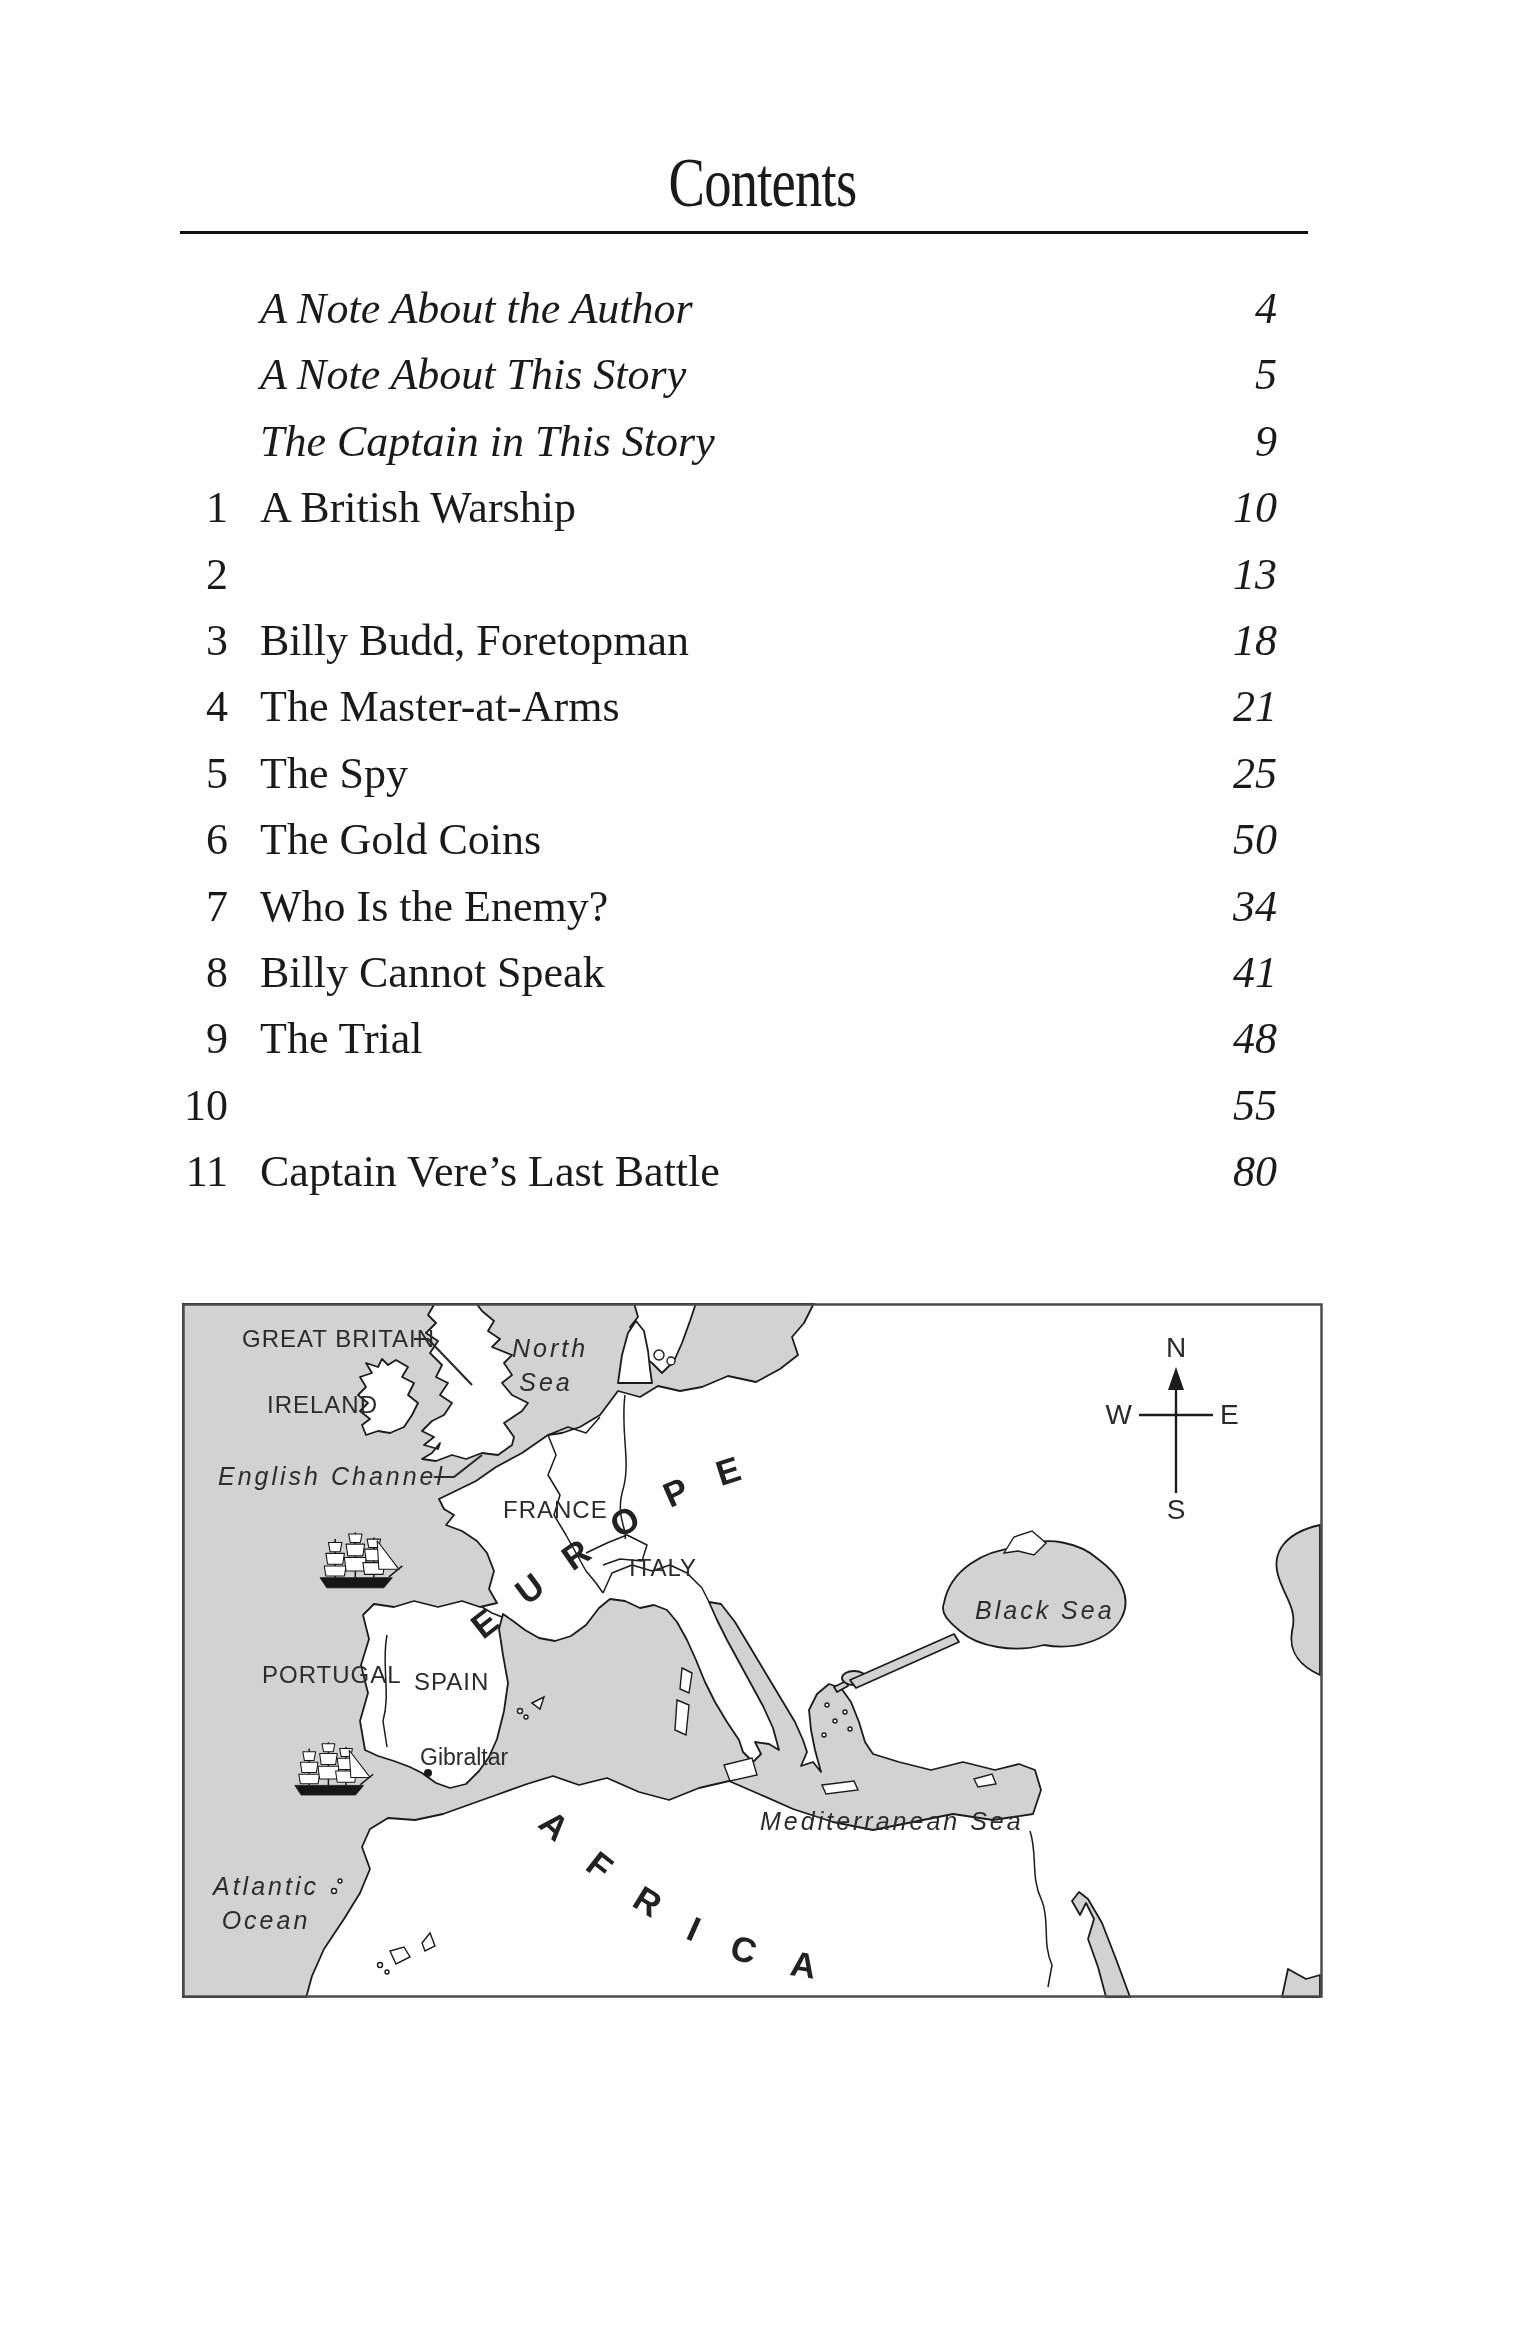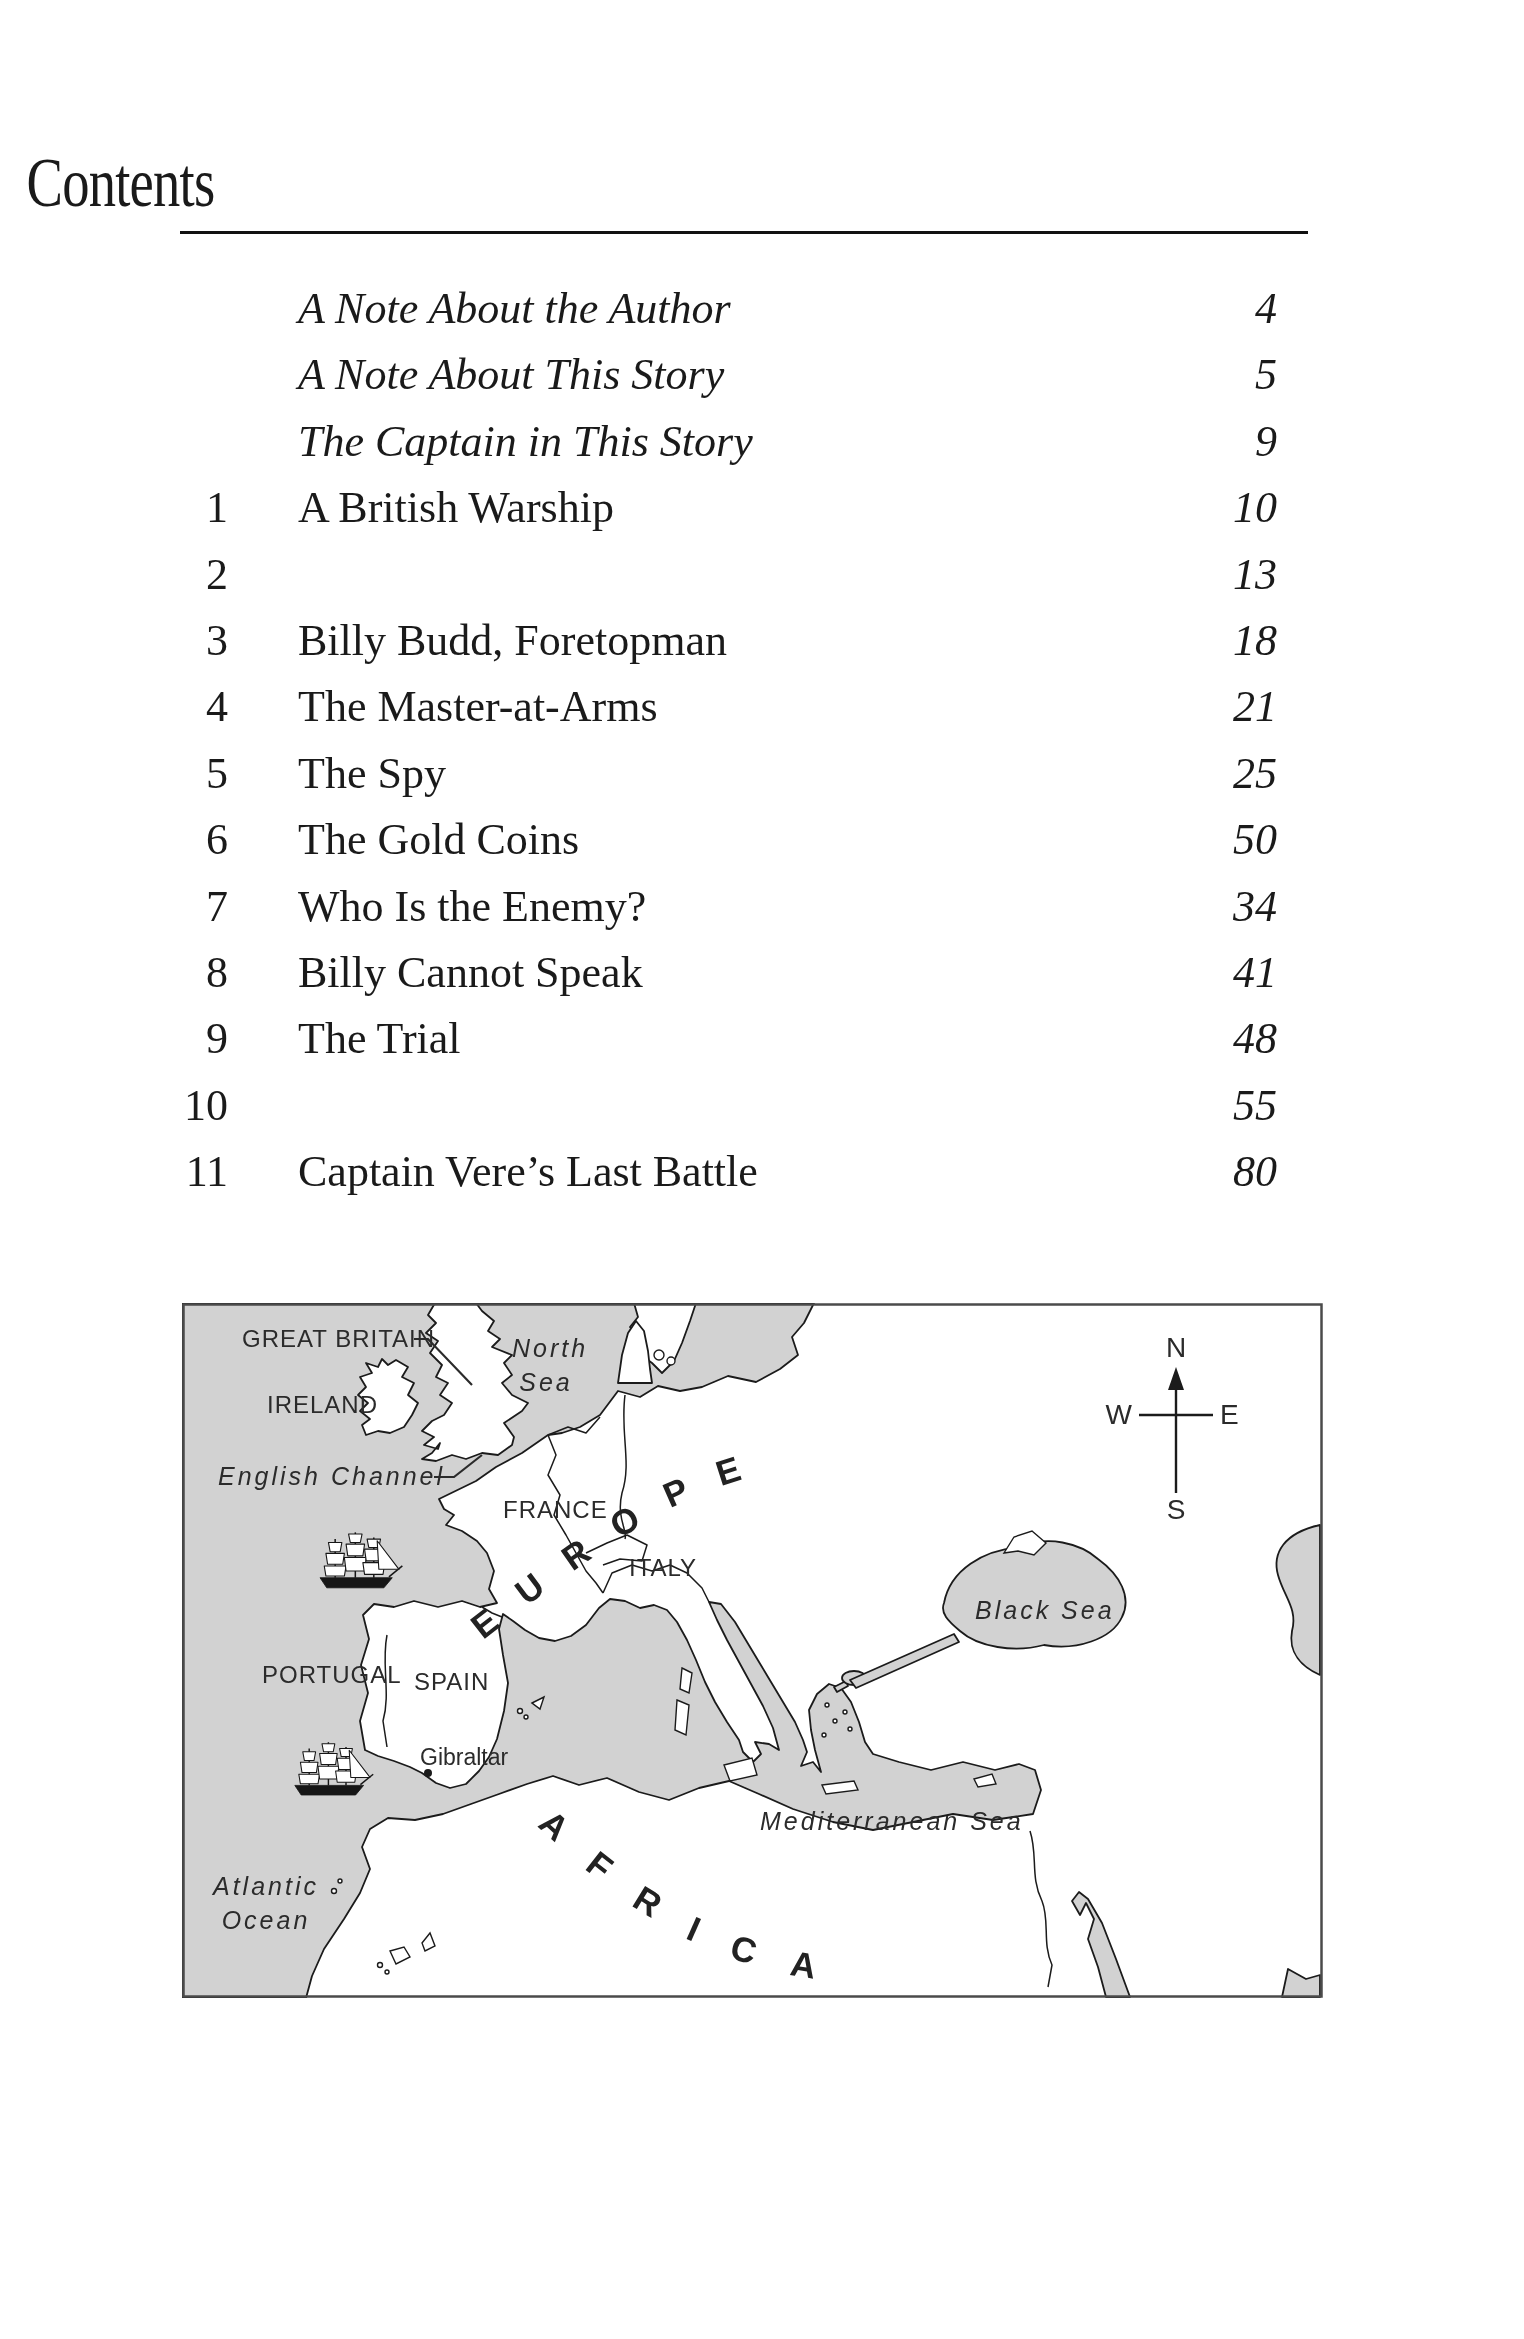--- a/index.html
+++ b/index.html
@@ -6,41 +6,41 @@
   .page{
     position:relative;
     width:1524px;height:2339px;
     background:#ffffff;
     font-family:"Liberation Serif", serif;
     color:#1a1a1a;
     overflow:hidden;
   }
   .book-title{
     position:absolute;top:148px;left:0;width:100%;
+    text-align:center;
     font-size:70px;line-height:70px;
     letter-spacing:-1px;
   }
   .book-title .squeeze{
     display:inline-block;
     transform:scaleX(0.78);
     transform-origin:center;
   }
   .title-rule{
     position:absolute;top:231px;left:180px;width:1128px;height:3px;
     background:#111;
   }
   .toc{
     position:absolute;top:276px;left:180px;width:1097px;
     font-size:44px;
   }
   .toc-row{
     display:flex;align-items:flex-start;
     height:66.4px;line-height:66.4px;
     white-space:nowrap;
-    gap:38px;
   }
   .toc-num{
     width:48px;flex:0 0 48px;text-align:right;
   }
   .toc-title{
     margin-left:32px;
   }
   .toc-page{
     margin-left:auto;text-align:right;
     font-style:italic;

